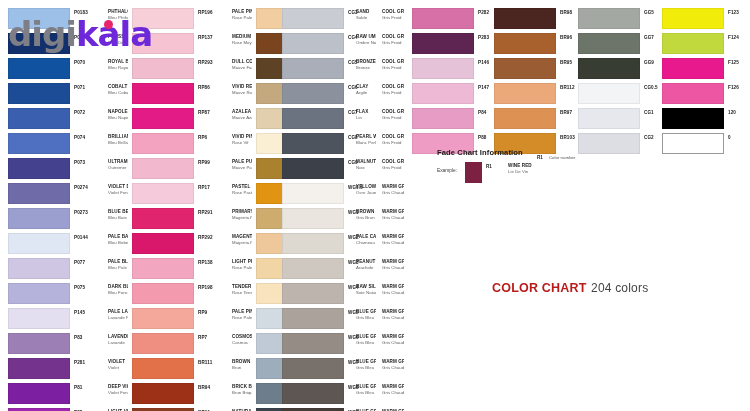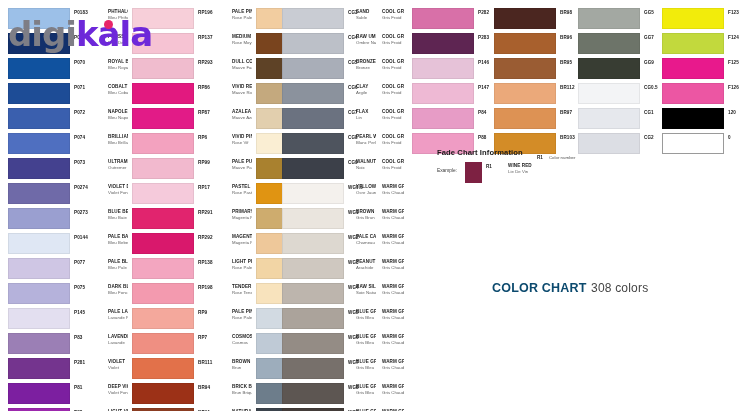--- a/index.html
+++ b/index.html
@@ -76,21 +76,21 @@
   .info-legend{
     position:absolute;left:100px;top:2px;display:flex;align-items:flex-start;
   }
   .leg-code{font-size:4.6px;font-weight:700;color:#1a1a1a;padding-top:5px;}
   .leg-txt{font-size:4.4px;color:#555;padding-top:5px;padding-left:6px;}
 
   
   .footer{
     position:absolute;left:492px;top:278px;white-space:nowrap;
   }
-  .ft-b{font-size:12.5px;font-weight:700;color:#0c4a6e;letter-spacing:.2px;}
+  .ft-b{font-size:12.5px;font-weight:700;color:#b91c1c;letter-spacing:.2px;}
   .ft-n{font-size:12px;font-weight:400;color:#444;letter-spacing:.2px;}
 </style>
 </head>
 <body>
 
 <div class="sheet">
 
   <div class="cols">
       <div class="col" style="left: 8px; width: 120px;">
         <div class="row">
@@ -861,16 +861,16 @@
       </div>
       <div class="info-legend">
         <div class="leg-code">R1</div>
         <div class="leg-txt">Color number</div>
       </div>
     </div>
   </div>
 
   <div class="footer">
     <span class="ft-b">COLOR CHART</span>
-    <span class="ft-n">308 colors</span>
+    <span class="ft-n">204 colors</span>
   </div>
 
 </div>
 
 </body></html>

